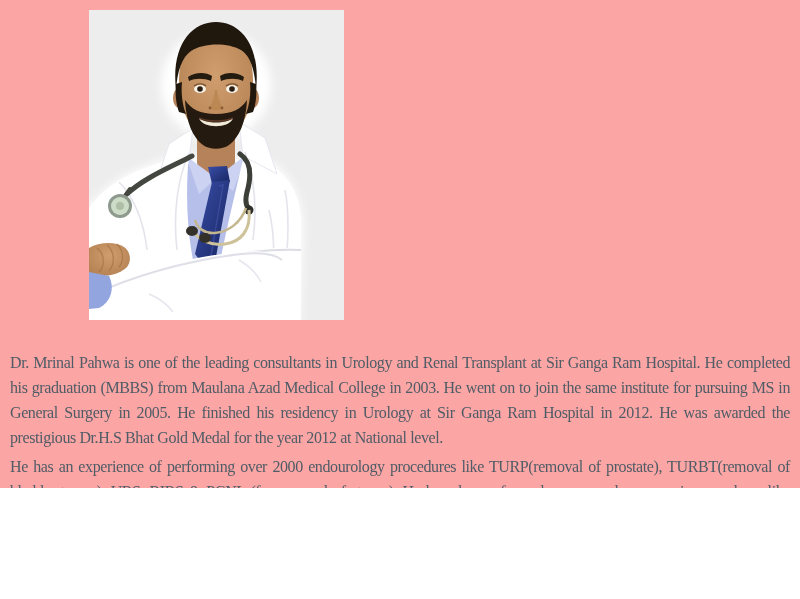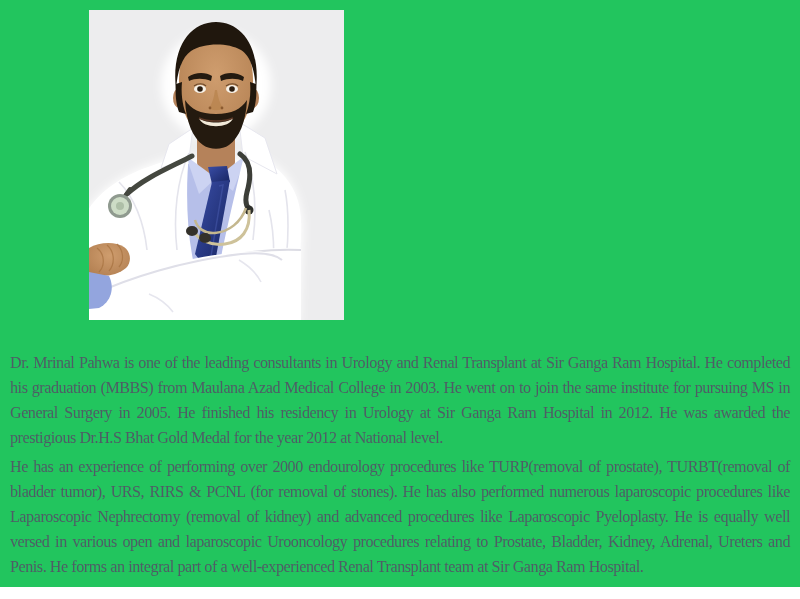--- a/index.html
+++ b/index.html
@@ -1,20 +1,20 @@
 <!DOCTYPE html>
 <html><head>
 <meta charset="utf-8">
 <style>
   html, body { margin: 0; padding: 0; background: #ffffff; }
   .page {
     position: relative;
     width: 800px;
-    height: 587px;
-    background: #22c55e;
+    height: 488px;
+    background: #fca5a5;
     overflow: hidden;
     font-family: "Liberation Serif", "DejaVu Serif", serif;
   }
   .photo {
     position: absolute;
     left: 89px;
     top: 10px;
     width: 255px;
     height: 310px;
   }

